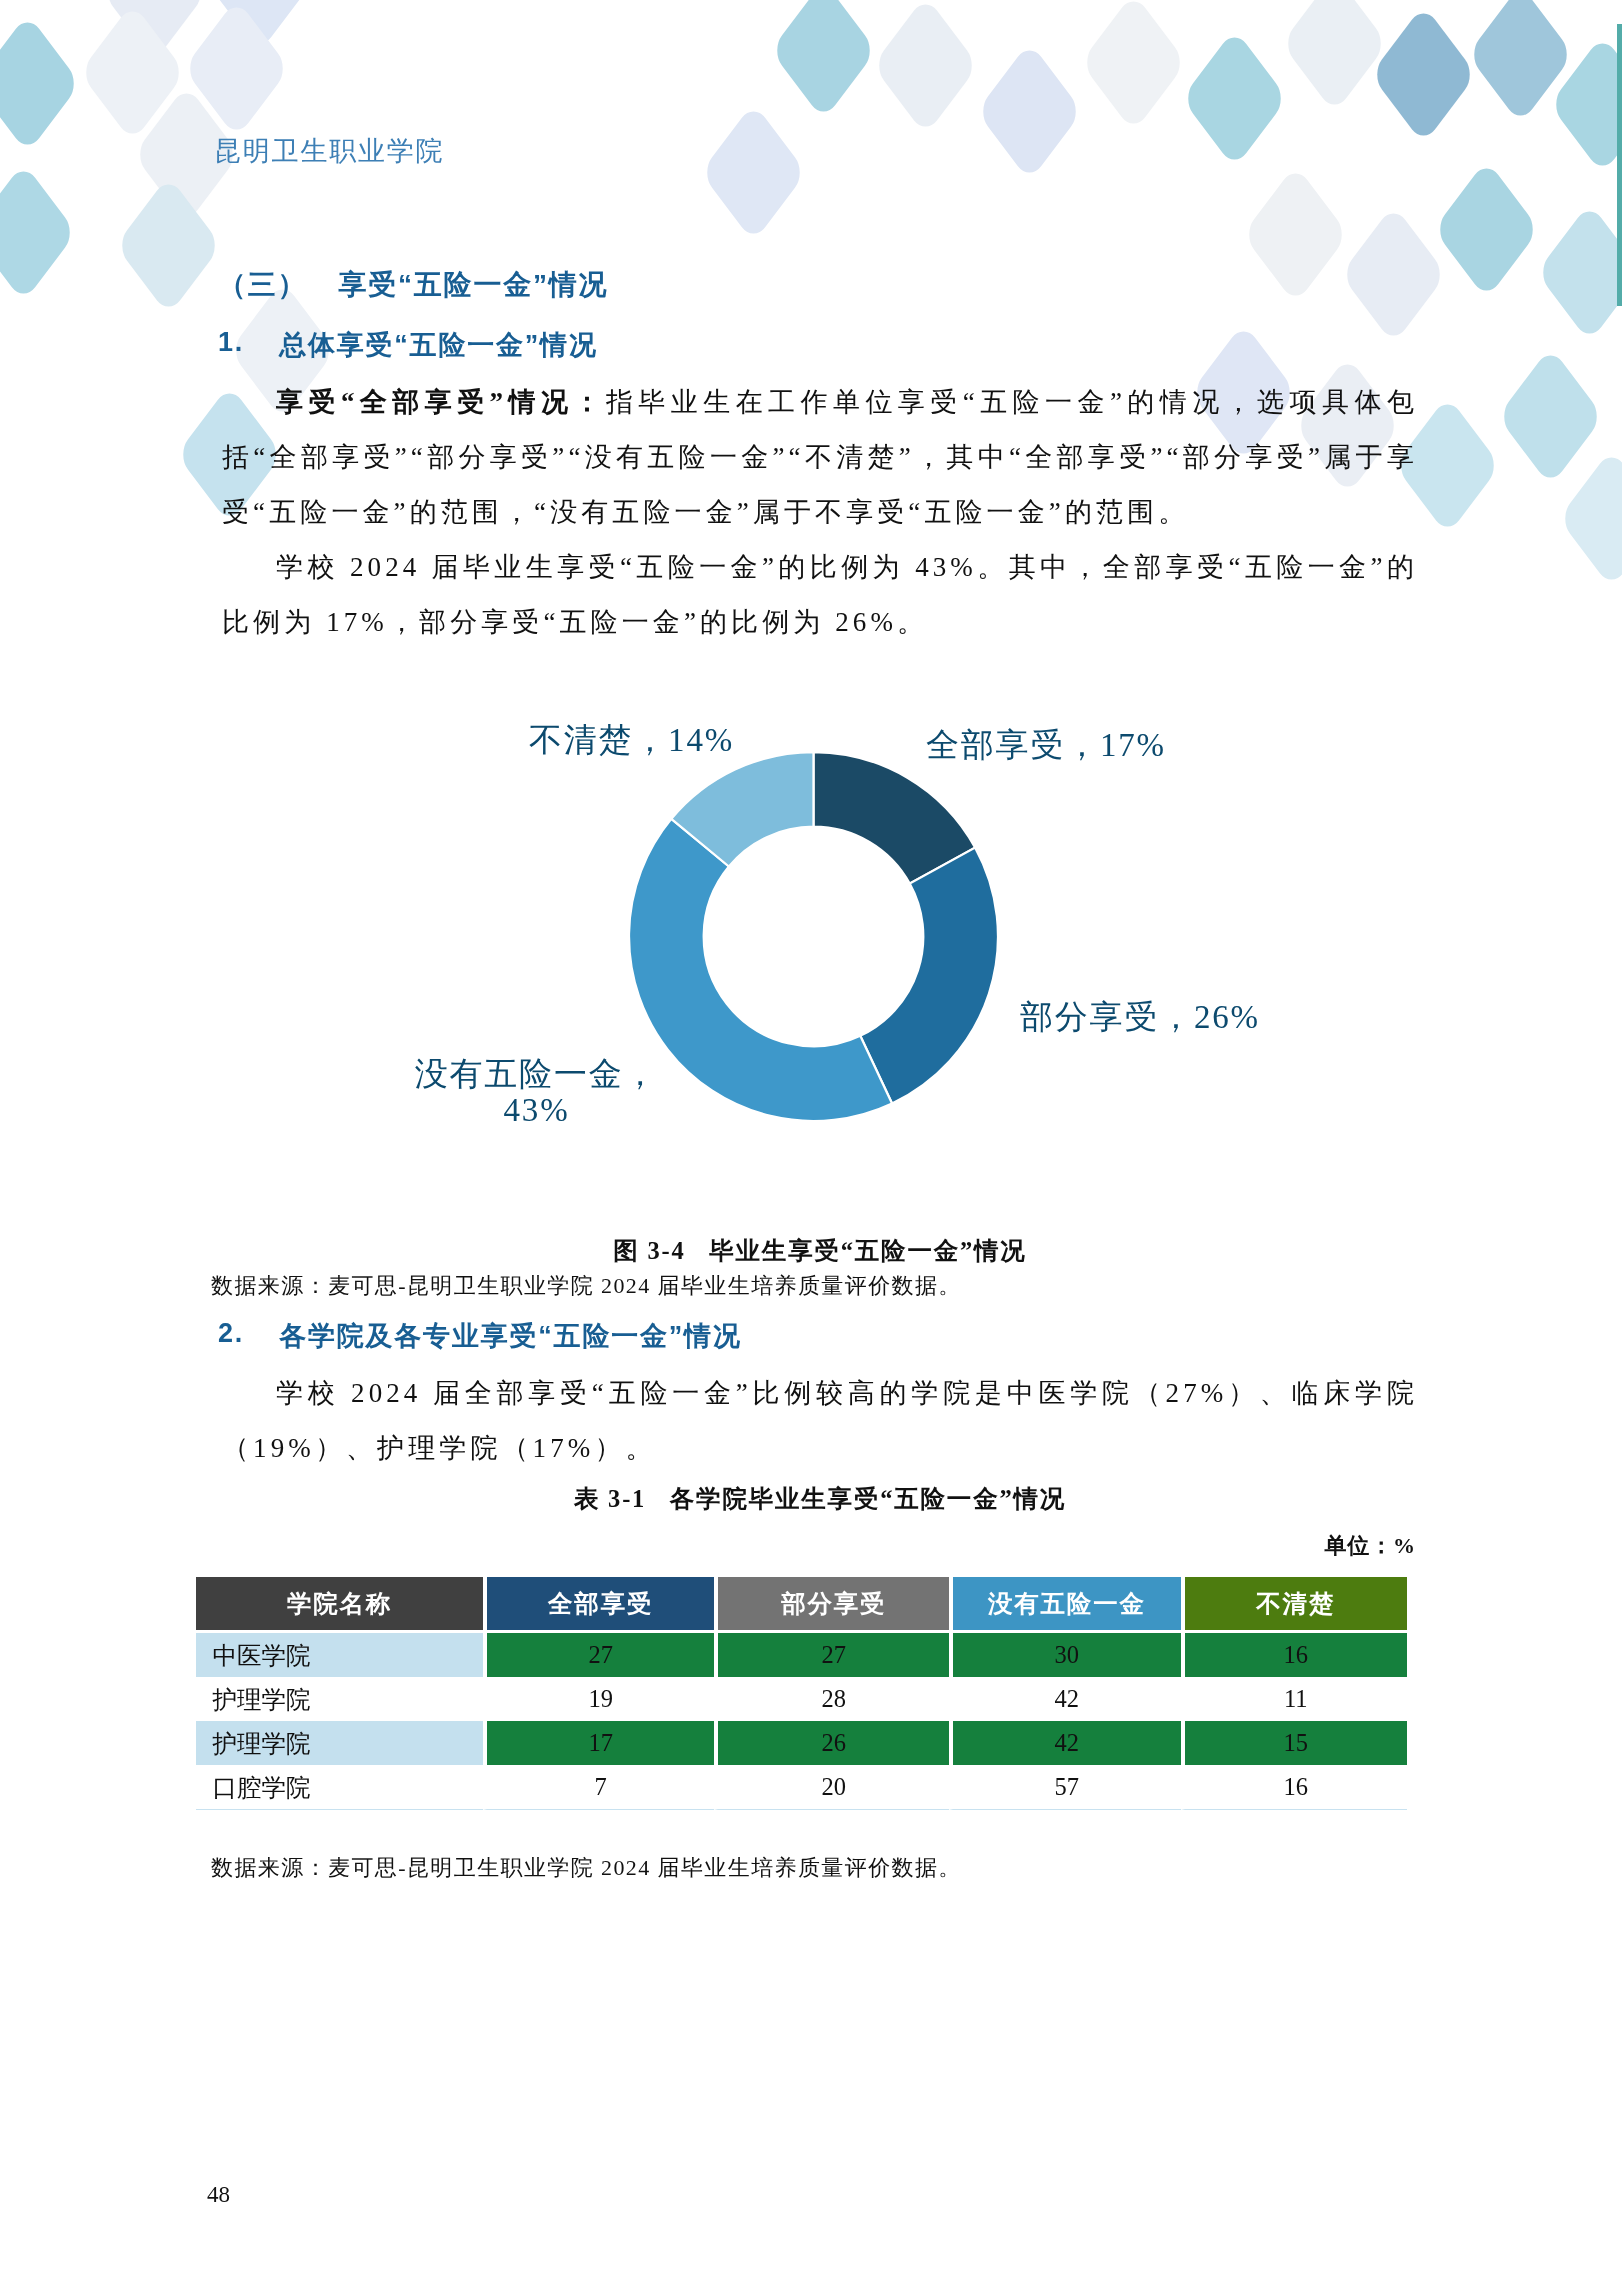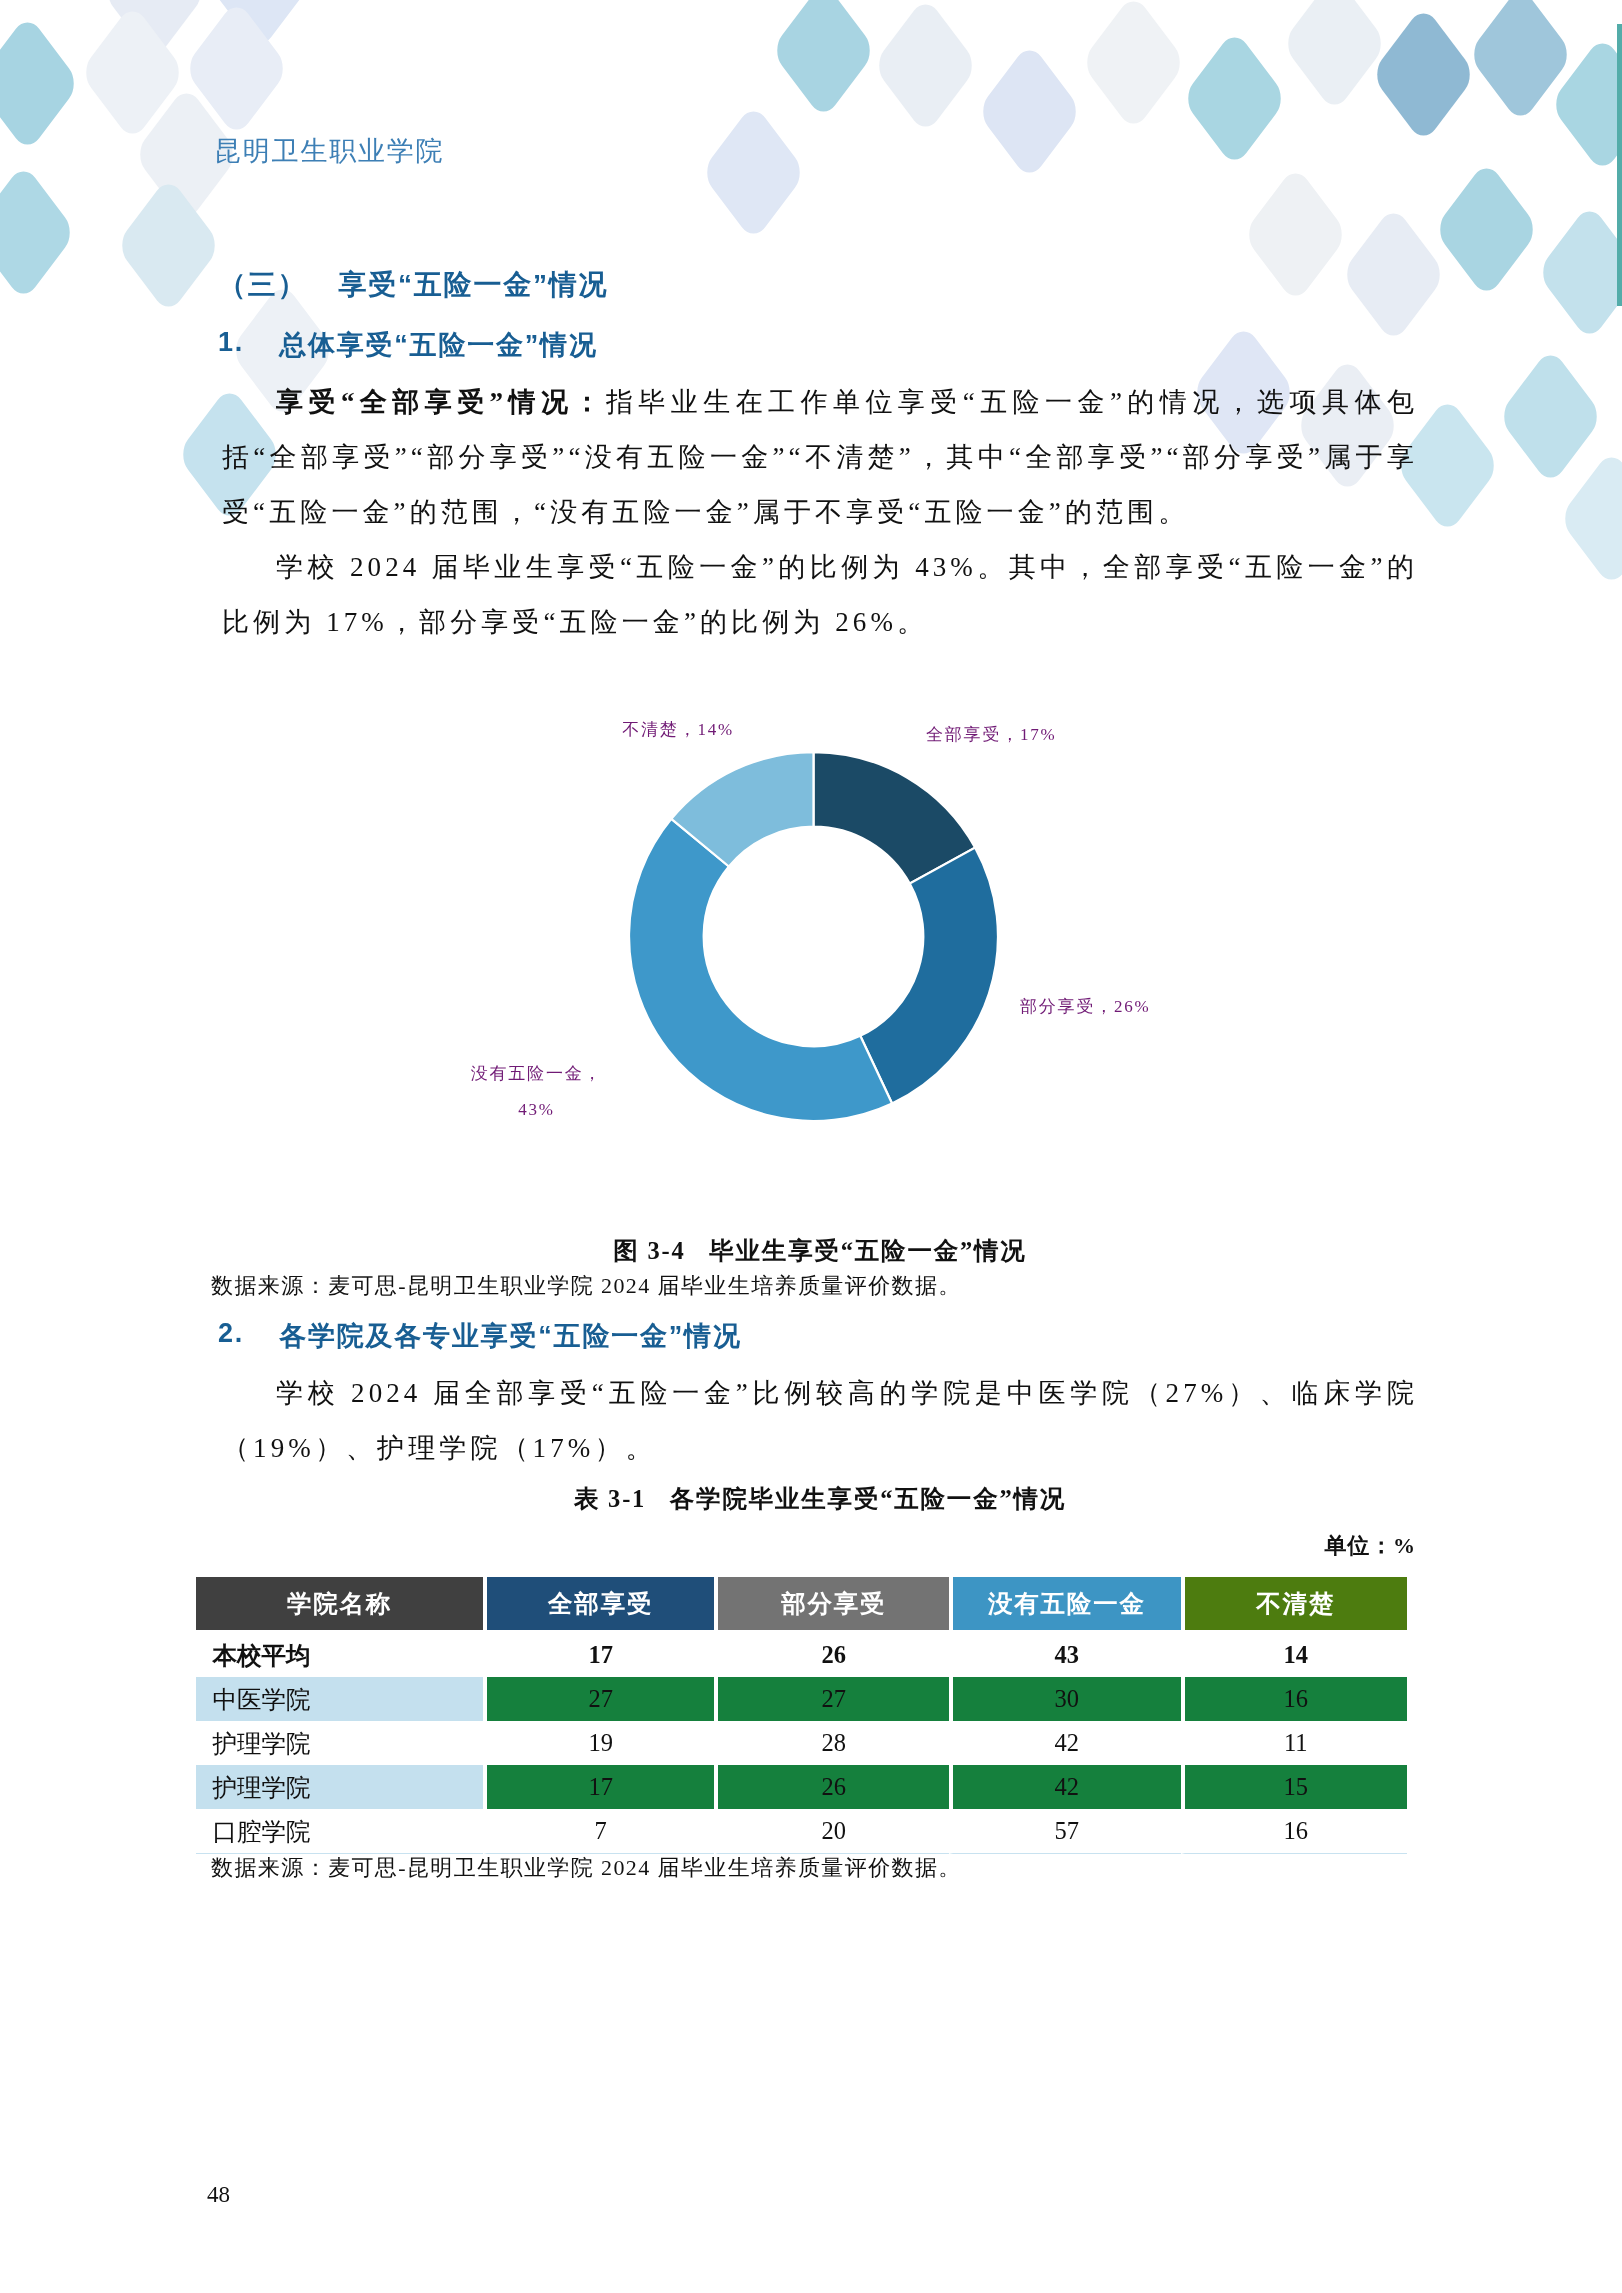--- a/index.html
+++ b/index.html
@@ -21,21 +21,21 @@
   .h2b{left:218px;top:1318px;font-size:27px;gap:35px;}
   
   .paras{position:absolute;left:222px;width:1196px;font-size:27px;line-height:55px;
       letter-spacing:4.1px;text-align:justify;}
   .paras p{margin:0;text-indent:2em;}
   .p-block1{top:375px;}
   .p-block2{top:1366px;}
   .lead{font-weight:bold;}
   
   .donut{position:absolute;left:620px;top:743px;width:387px;height:387px;}
-  .chart-label{position:absolute;font-size:17px;letter-spacing:1.8px;color:#701a75;white-space:nowrap;}
+  .chart-label{position:absolute;font-size:33px;letter-spacing:1.8px;color:#0c4a6e;white-space:nowrap;}
   .lbl-unclear{left:498px;top:718px;width:236px;text-align:right;}
   .lbl-full{left:926px;top:723px;}
   .lbl-partial{left:1020px;top:995px;}
   .lbl-none{left:414px;top:1056px;width:245px;text-align:center;line-height:36px;white-space:normal;}
   
   .caption{position:absolute;left:222px;width:1196px;display:flex;justify-content:center;gap:23.6px;
       font-weight:bold;font-size:24.5px;letter-spacing:1.8px;}
   .fig-caption{top:1218px;margin-top:16px;}
   .tbl-caption{top:1482px;}
   .source{position:absolute;left:211px;font-size:22px;letter-spacing:1.4px;}
@@ -164,27 +164,20 @@
       <thead>
           <tr>
             <th style="background: #404040;">学院名称</th>
             <th style="background: rgb(31, 78, 121);">全部享受</th>
             <th style="background: #737373;">部分享受</th>
             <th style="background: rgb(61, 149, 196);">没有五险一金</th>
             <th style="background: #4d7c0f;">不清楚</th>
           </tr>
         </thead>
       <tbody>
-          <tr class="bold">
-            <td class="name">本校平均</td>
-            <td>17</td>
-            <td>26</td>
-            <td>43</td>
-            <td>14</td>
-          </tr>
           <tr class="alt">
             <td class="name">中医学院</td>
             <td>27</td>
             <td>27</td>
             <td>30</td>
             <td>16</td>
           </tr>
           <tr>
             <td class="name">护理学院</td>
             <td>19</td>

